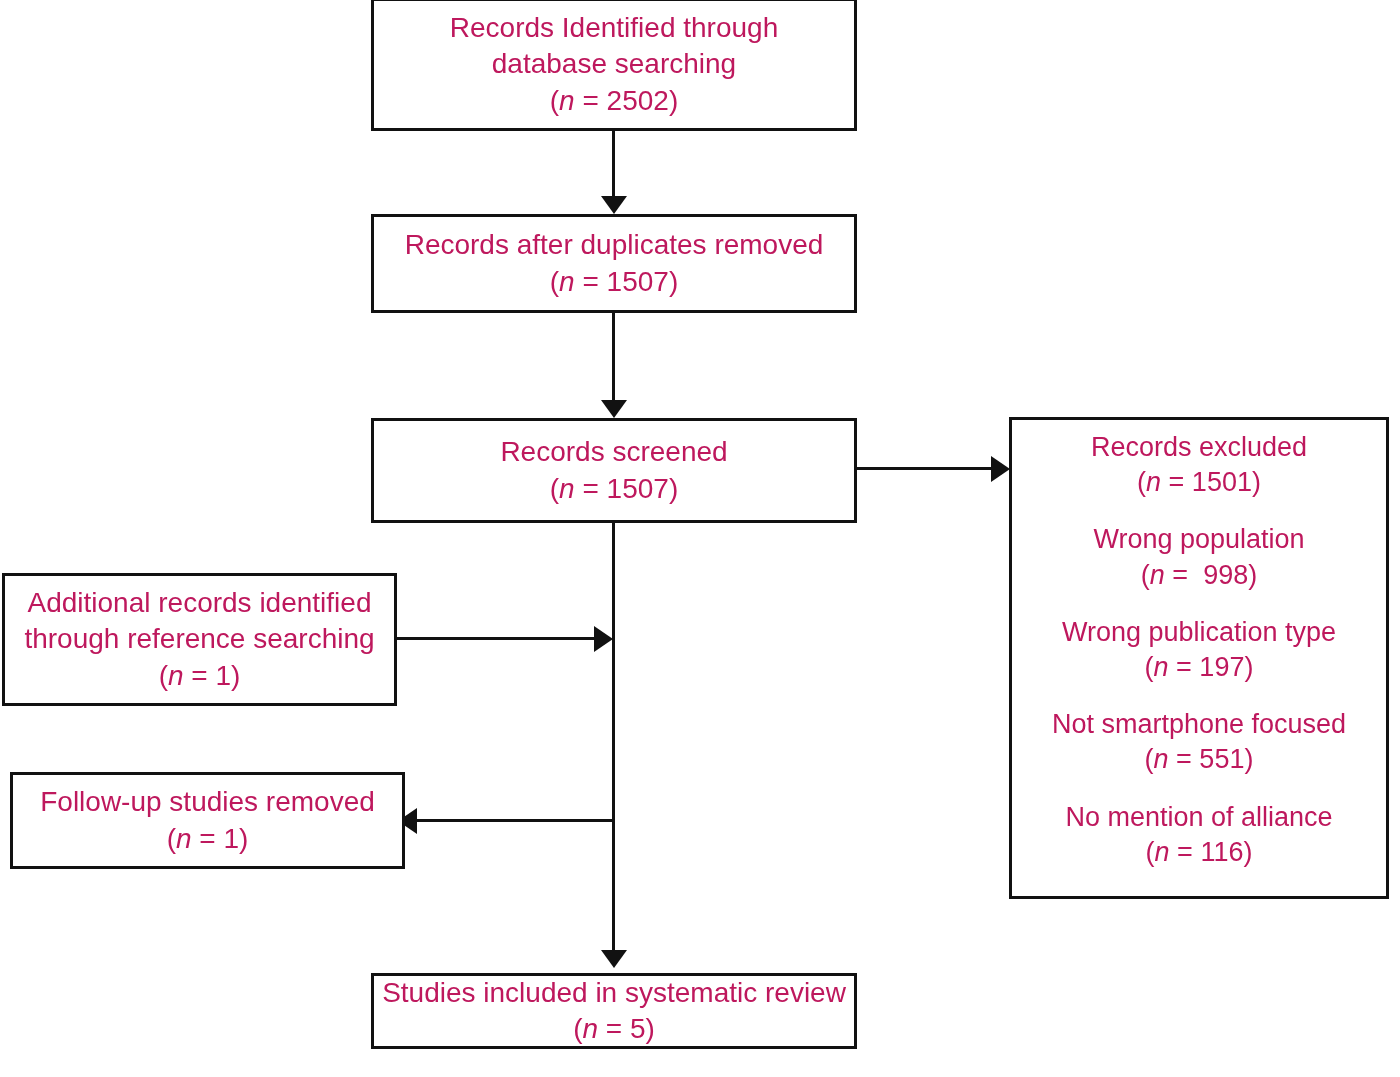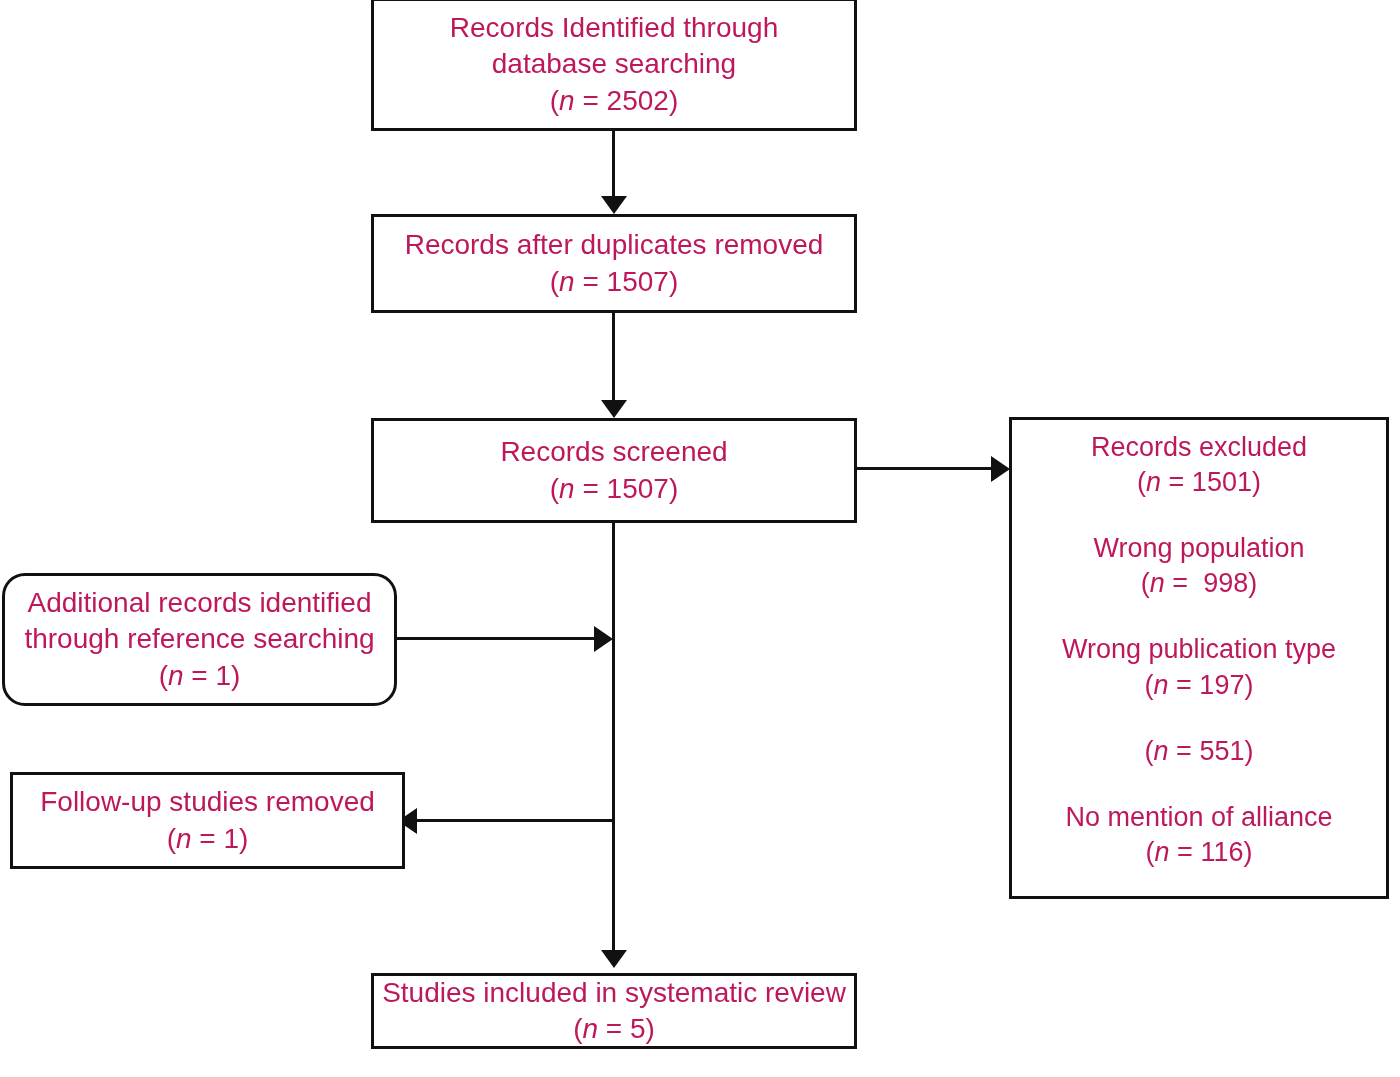--- a/index.html
+++ b/index.html
@@ -135,30 +135,31 @@
       <span class="tline">Wrong population</span>
       <span class="tline">(<span class="nvar">n</span> =&nbsp; <span>998</span>)</span>
     </span>
 
     <span class="excl-group">
       <span class="tline">Wrong publication type</span>
       <span class="tline">(<span class="nvar">n</span> = <span>197</span>)</span>
     </span>
 
     <span class="excl-group">
+      <span class="tline">Not smartphone focused</span>
       <span class="tline">(<span class="nvar">n</span> = <span>551</span>)</span>
     </span>
 
     <span class="excl-group">
       <span class="tline">No mention of alliance</span>
       <span class="tline">(<span class="nvar">n</span> = <span>116</span>)</span>
     </span>
   </div>
 
-  <div class="node" id="node-additional-records" style="left:2px; top:573px; width:395px; height:133px;border-radius:23px;">
+  <div class="node" id="node-additional-records" style="left:2px; top:573px; width:395px; height:133px;">
     <span class="tline">Additional records identified</span>
     <span class="tline">through reference searching</span>
     <span class="tline">(<span class="nvar">n</span> = <span>1</span>)</span>
   </div>
 
   <div class="node" id="node-followup-removed" style="left:2px; top:772px; width:395px; height:97px;margin-left:8px;">
     <span class="tline">Follow-up studies removed</span>
     <span class="tline">(<span class="nvar">n</span> = <span>1</span>)</span>
   </div>
 

